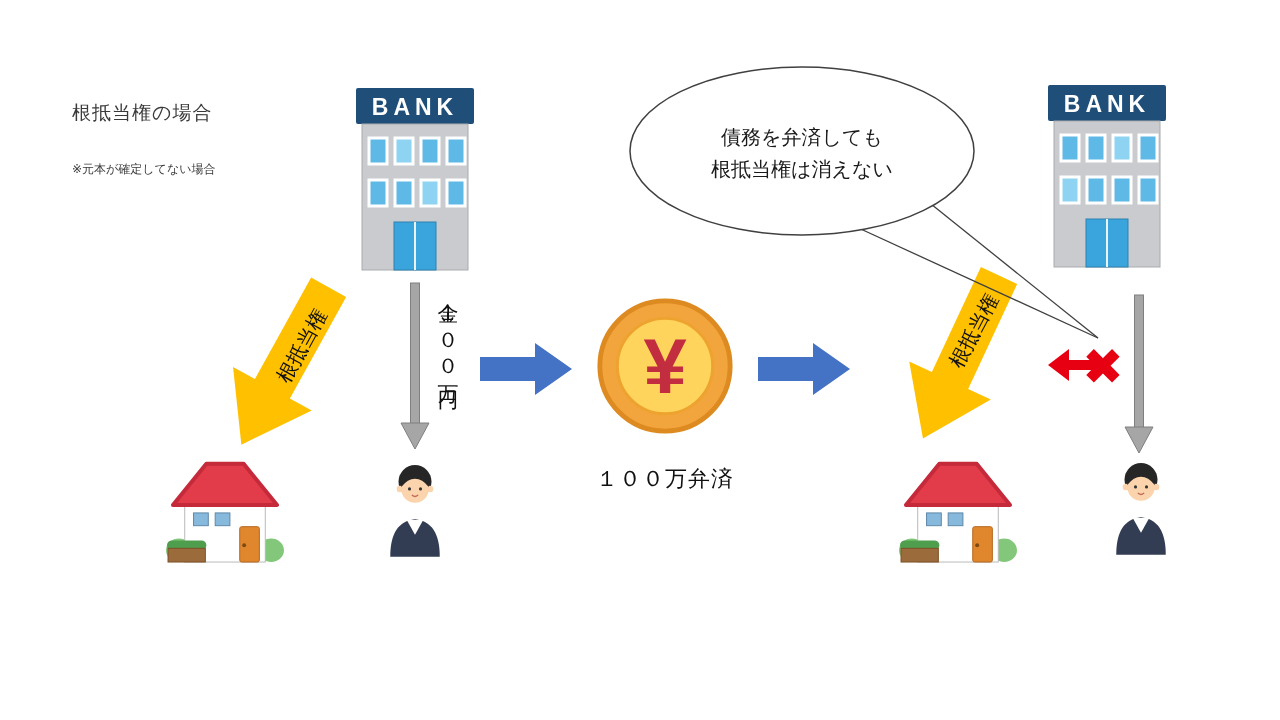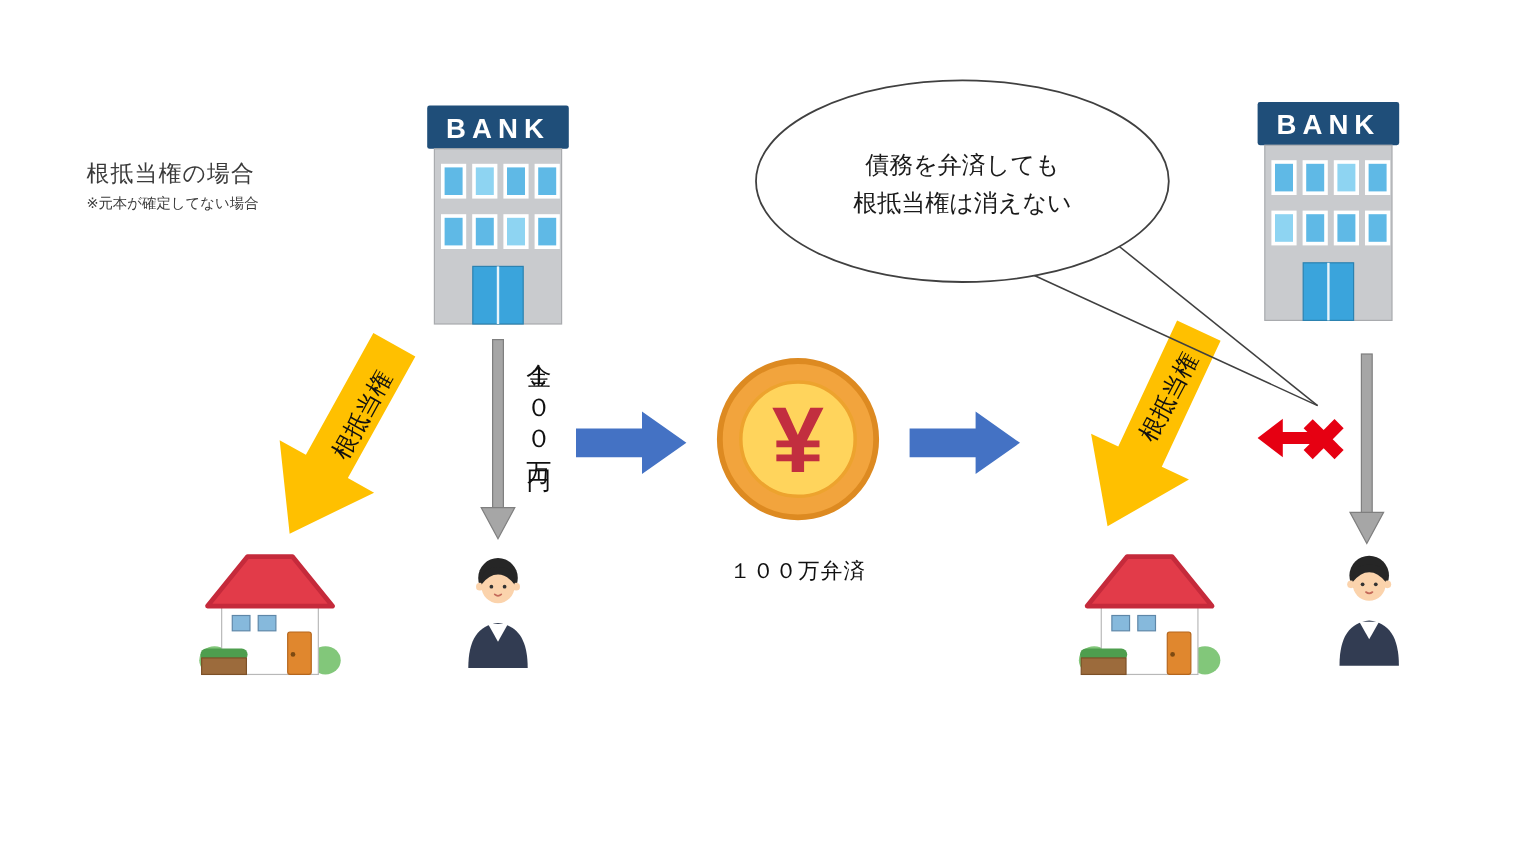--- a/index.html
+++ b/index.html
@@ -1,24 +1,24 @@
 <!DOCTYPE html>
 <html><head>
 <meta charset="utf-8">
 <style>
   * { margin:0; padding:0; box-sizing:border-box; }
   html,body { background:#ffffff; }
   body { font-family:"Liberation Sans","DejaVu Sans",sans-serif; }
   .stage { position:relative; width:1280px; height:720px; background:#ffffff; overflow:hidden; }
   .abs { position:absolute; }
-  .title { font-size:19px; color:#3a3a3a; letter-spacing:1px;margin-top:32px; }
+  .title { font-size:19px; color:#3a3a3a; letter-spacing:1px; }
   .subtitle { font-size:12px; color:#3a3a3a;margin-top:11px; }
   .rot-label { font-size:20px; color:#101010; white-space:nowrap; transform-origin:center center; }
   .vtext { writing-mode:vertical-rl; text-orientation:upright; font-size:21px; letter-spacing:5px; color:#101010; }
-  .repay { width:240px; text-align:center; font-size:18px; color:#101010; letter-spacing:1px; }
+  .repay { width:240px; text-align:center; font-size:22px; color:#101010; letter-spacing:1px; }
   .cross-mark { font-size:50px; font-weight:bold; color:#E60012; line-height:1; }
   .bank-sign-text { font-weight:bold; letter-spacing:5px; }
   .bubble-line { font-size:20px; fill:#1a1a1a; }
   svg.abs { display:block; overflow:visible; }
 </style>
 </head>
 <body>
 
 <div class="stage">
 

